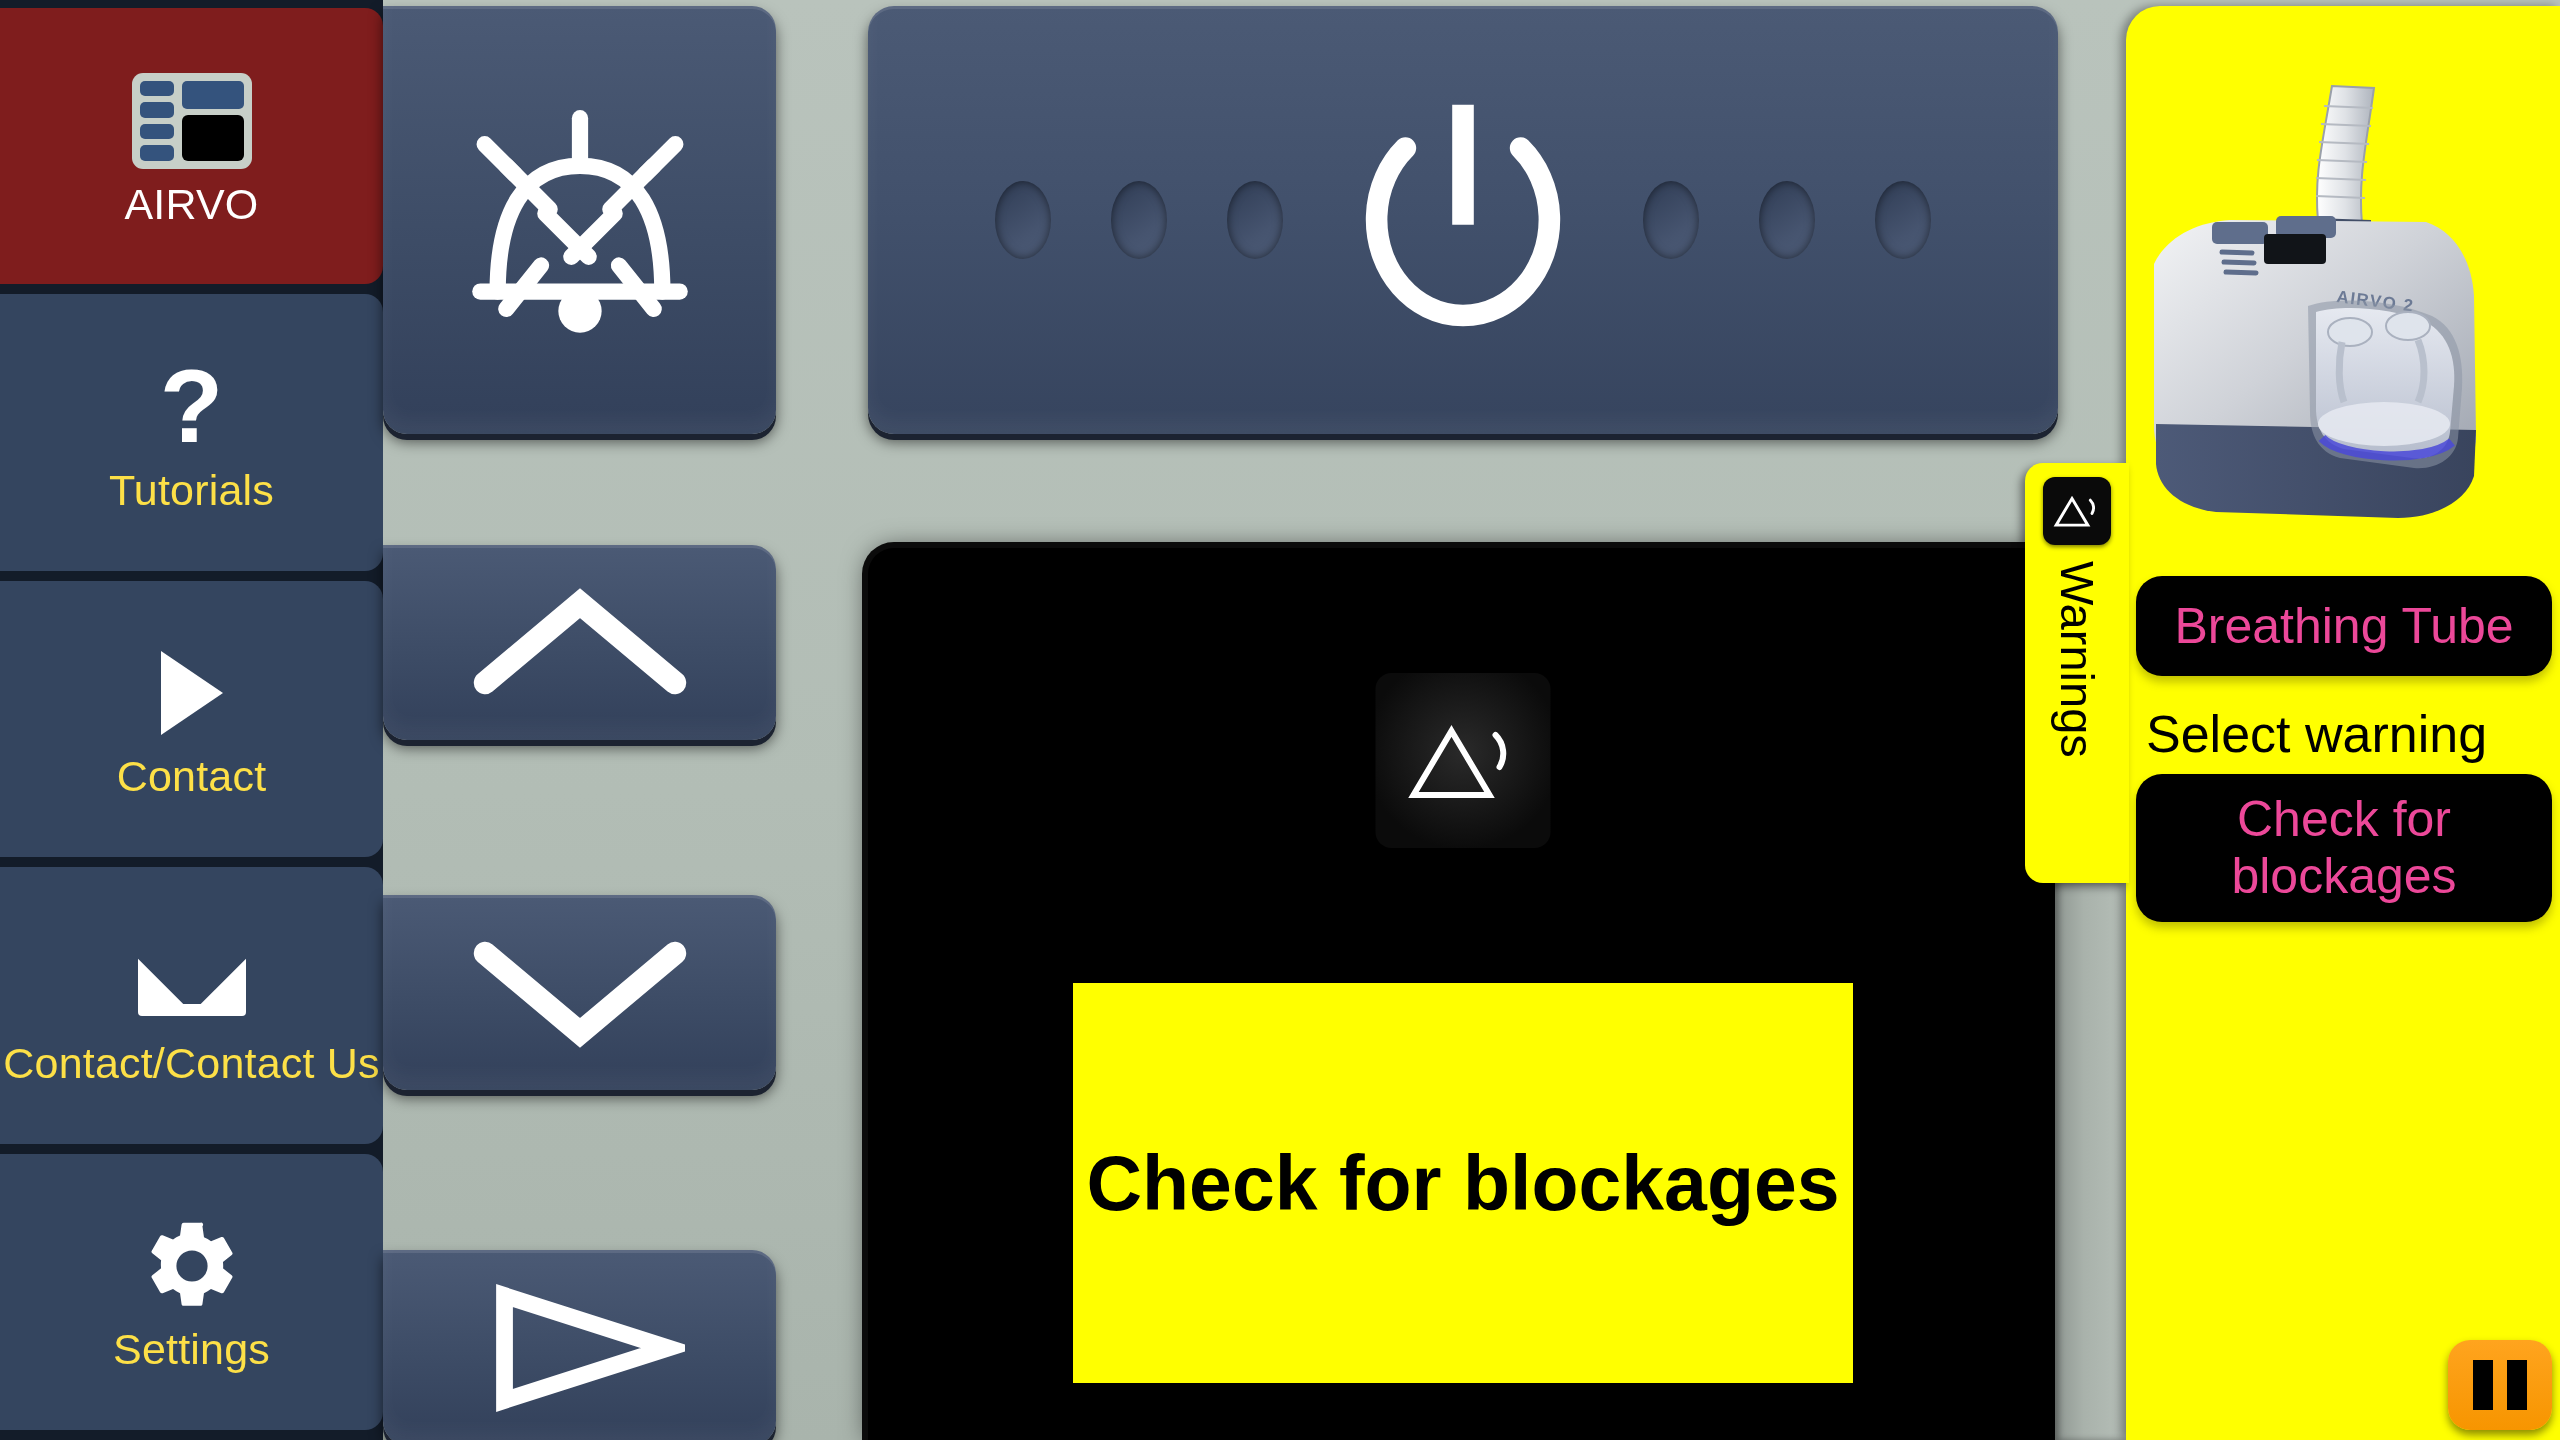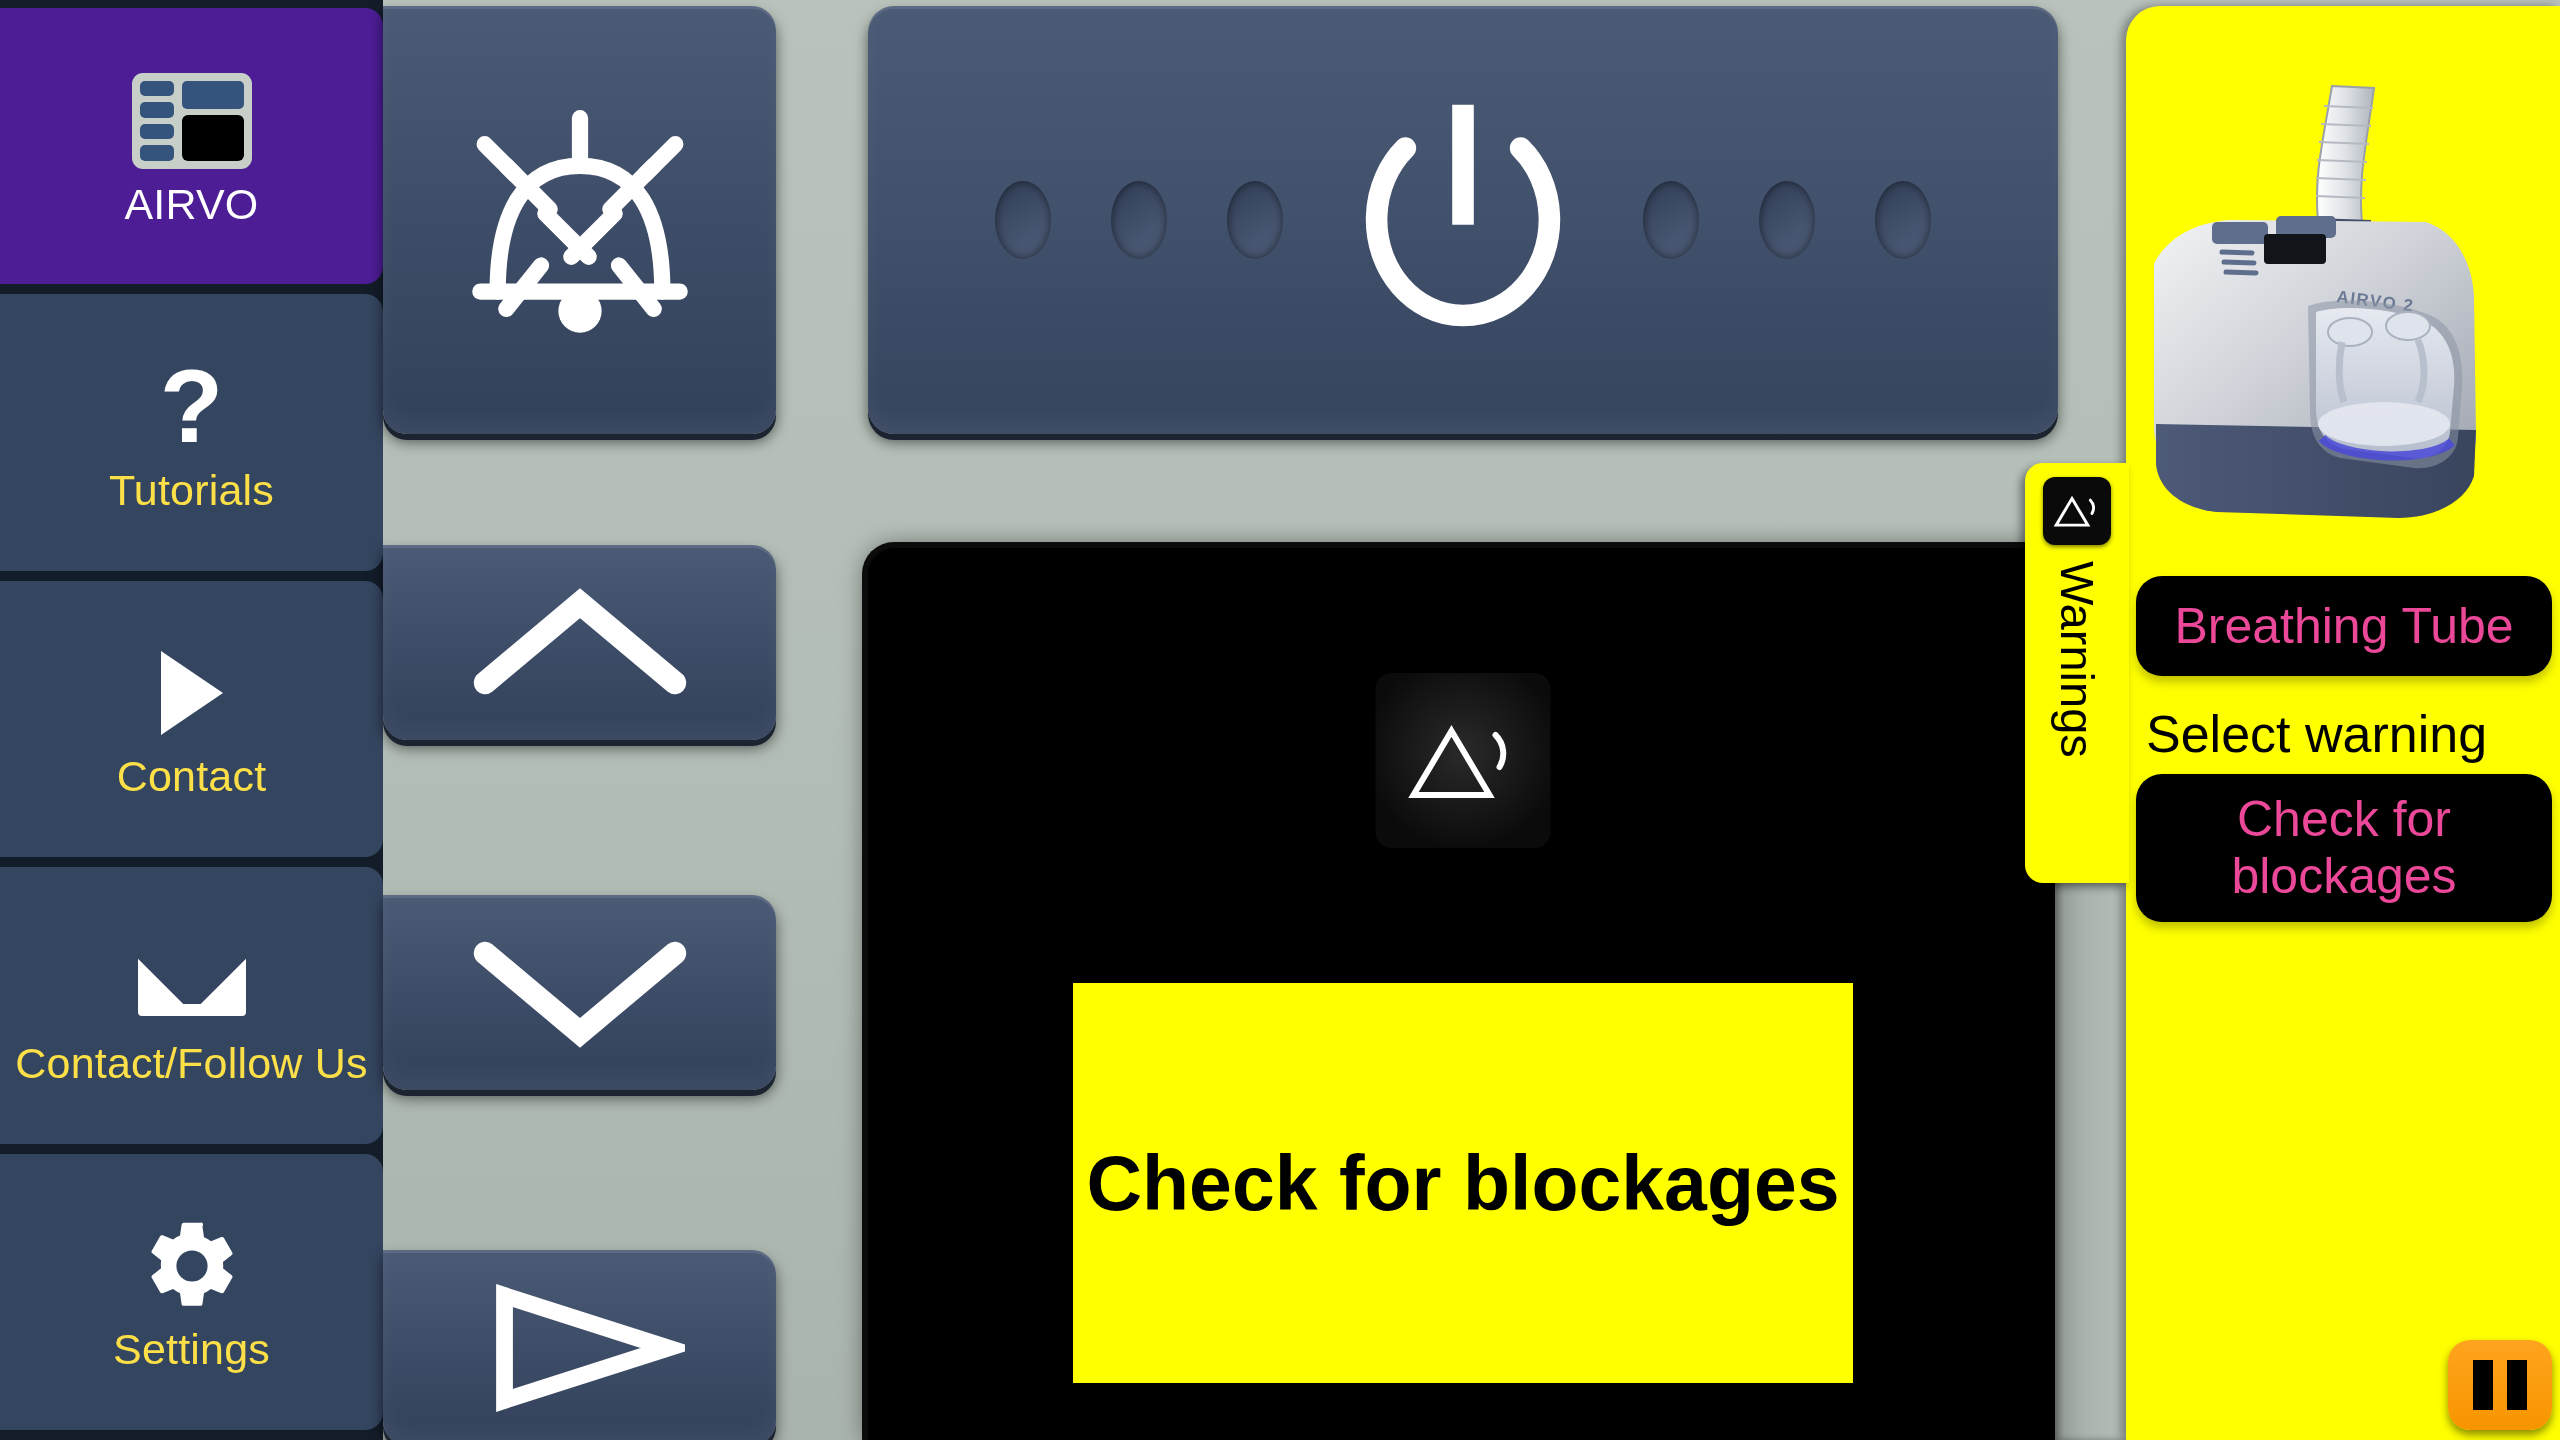--- a/index.html
+++ b/index.html
@@ -22,21 +22,21 @@
     background:#34455f;
     border-radius:18px 18px 18px 18px;
     border-top-left-radius:0;
     border-bottom-left-radius:0;
     display:flex; flex-direction:column;
     align-items:center; justify-content:center;
     color:#c3c9cf;
     overflow:hidden;
   }
   .side-item.first{ margin-top:4px; }
-  .side-item.active{ background:#4c1d95; color:#ffffff; }
+  .side-item.active{ background:#7f1d1d; color:#ffffff; }
   .side-item .s-icon{
     display:flex; align-items:center; justify-content:center;
     height:110px; margin-bottom:6px;
   }
   .side-item .s-label{
     font-size:43px; line-height:1.05; letter-spacing:.2px;
     color:#fde047; text-align:center; white-space:nowrap;
   }
   .side-item.active .s-label{ color:#ffffff; }
 
@@ -247,21 +247,21 @@
       <div class="s-label">Contact</div>
     </div>
 
     <div class="side-item">
       <div class="s-icon">
         <div class="envelope">
             <div class="body"></div>
             <div class="flap"></div>
           </div>
       </div>
-      <div class="s-label">Contact/Follow Us</div>
+      <div class="s-label">Contact/Contact Us</div>
     </div>
 
     <div class="side-item">
       <div class="s-icon">
         <svg class="wicon" width="104" height="104" viewBox="0 0 24 24" fill="#ffffff">
           <path d="M19.14 12.94a7.4 7.4 0 0 0 .06-.94 7.4 7.4 0 0 0-.06-.94l2.03-1.58a.49.49 0 0 0 .12-.62l-1.92-3.32a.49.49 0 0 0-.59-.22l-2.39.96a7.02 7.02 0 0 0-1.62-.94l-.36-2.54A.48.48 0 0 0 13.93 2h-3.86a.48.48 0 0 0-.47.4l-.36 2.54c-.59.24-1.13.56-1.62.94l-2.39-.96a.49.49 0 0 0-.59.22L2.72 8.46a.49.49 0 0 0 .12.62l2.03 1.58a7.4 7.4 0 0 0 0 1.88L2.84 14.12a.49.49 0 0 0-.12.62l1.92 3.32c.12.22.38.3.59.22l2.39-.96c.5.38 1.03.7 1.62.94l.36 2.54c.04.23.24.4.47.4h3.86c.23 0 .43-.17.47-.4l.36-2.54c.59-.24 1.13-.56 1.62-.94l2.39.96c.22.08.47 0 .59-.22l1.92-3.32a.49.49 0 0 0-.12-.62l-2.03-1.58zM12 15.6A3.6 3.6 0 1 1 15.6 12 3.6 3.6 0 0 1 12 15.6z"></path>
         </svg>
       </div>
       <div class="s-label">Settings</div>
     </div>

